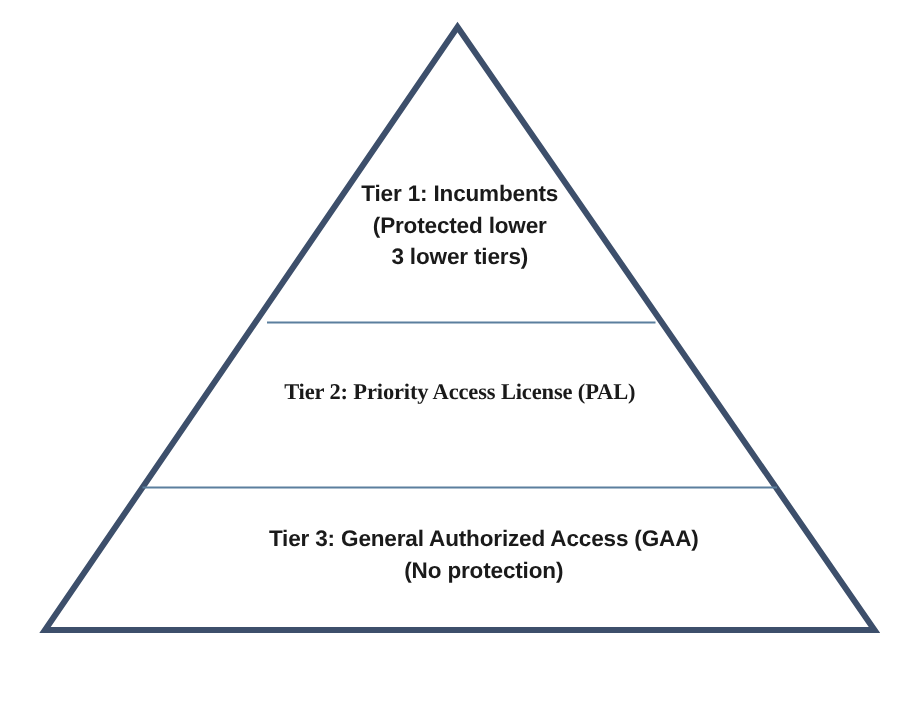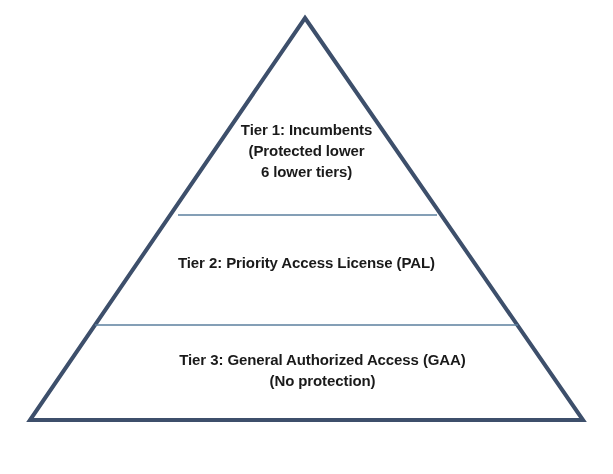--- a/index.html
+++ b/index.html
@@ -42,20 +42,21 @@
   }
   #tier-1-label {
     left: 0;
     top: 119px;
     width: 613px;
   }
   #tier-2-label {
     left: 0;
     top: 252px;
     width: 613px;
+    font-family: Liberation Serif, serif;
   }
   #tier-3-label {
     left: 16px;
     top: 349px;
     width: 613px;
   }
 </style>
 </head>
 <body>
 
@@ -63,21 +64,21 @@
 
   <svg id="pyramid-svg" viewBox="0 0 613 474" aria-hidden="true">
     <polygon points="305,18 583,420 30,420" fill="#ffffff" stroke="#3d4f6b" stroke-width="4" stroke-linejoin="miter"></polygon>
     <line x1="178" y1="215" x2="437" y2="215" stroke="#5b7f9e" stroke-width="1.4"></line>
     <line x1="95" y1="325" x2="518" y2="325" stroke="#5b7f9e" stroke-width="1.4"></line>
   </svg>
 
   <div class="tier-label" id="tier-1-label">
     <span class="tier-line">Tier 1: Incumbents</span>
     <span class="tier-line">(Protected lower</span>
-    <span class="tier-line">6 lower tiers)</span>
+    <span class="tier-line">3 lower tiers)</span>
   </div>
 
   <div class="tier-label" id="tier-2-label">
     <span class="tier-line">Tier 2: Priority Access License (PAL)</span>
   </div>
 
   <div class="tier-label" id="tier-3-label">
     <span class="tier-line">Tier 3: General Authorized Access (GAA)</span>
     <span class="tier-line">(No protection)</span>
   </div>

